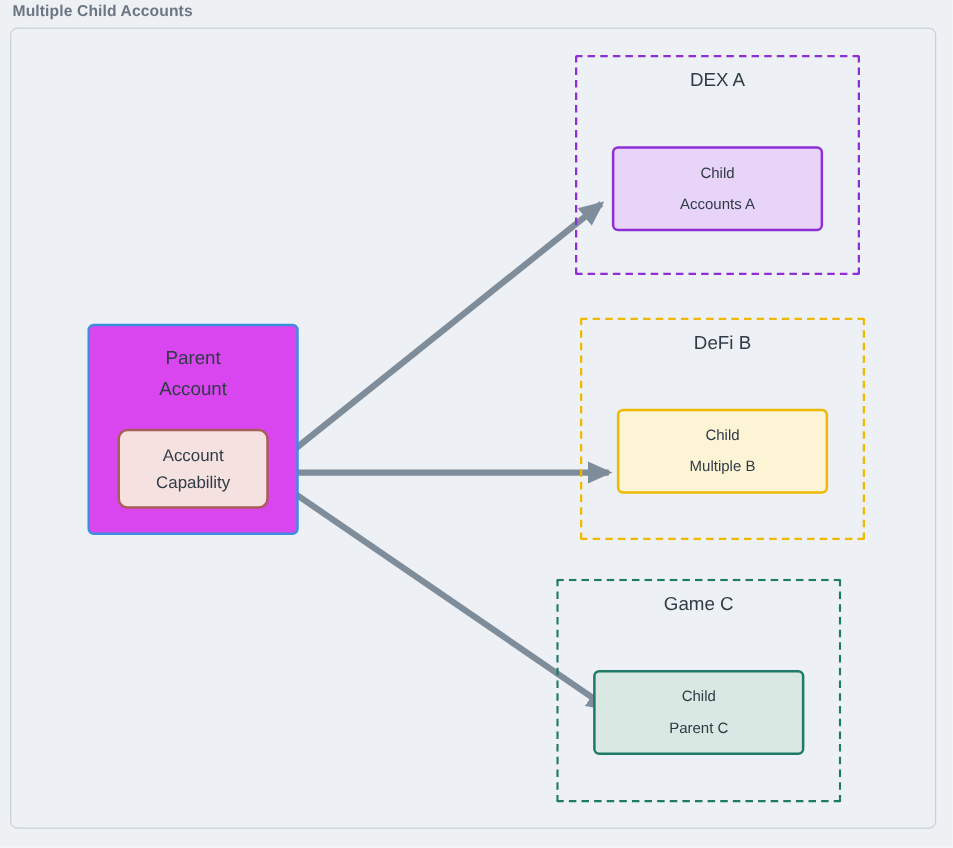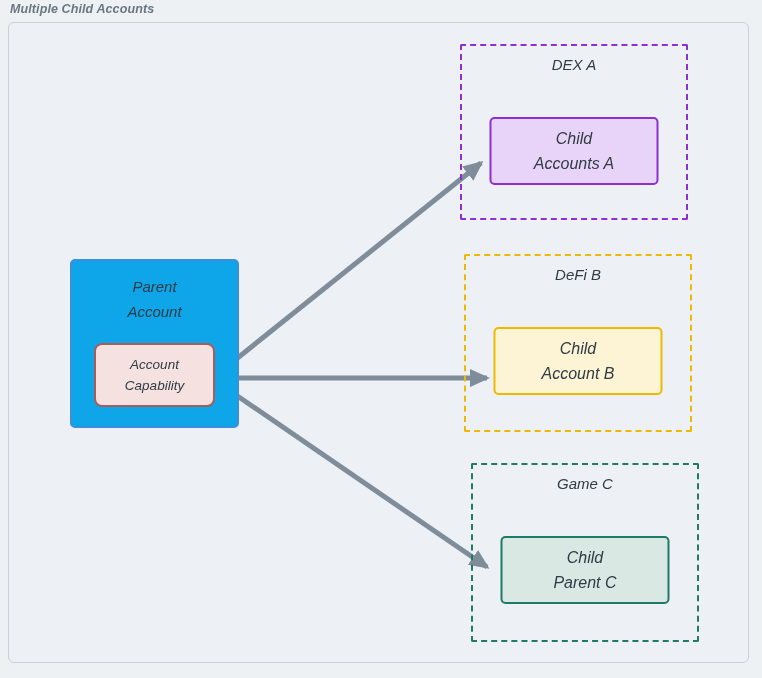--- a/index.html
+++ b/index.html
@@ -82,65 +82,65 @@
   }
   .child-container {
     position: absolute;
     width: 228px;
     border: 2px dashed;
     border-radius: 2px;
     box-sizing: border-box;
   }
   .pos-a { left: 451px; top: 21px;  height: 176px; }
   .pos-b { left: 455px; top: 231px; height: 178px; }
-  .pos-c { left: 462px; top: 440px; height: 179px; }
+  .pos-c { left: 436px; top: 440px; height: 179px; }
   .container-label {
     margin-top: 10px;
     text-align: center;
     font-size: 15px;
   }
   .child-node {
     position: absolute;
     left: 50%;
     top: 71px;
     transform: translateX(-50%);
     width: 169px;
     height: 68px;
     border: 2px solid;
     border-radius: 5px;
     box-sizing: border-box;
     display: flex;
     flex-direction: column;
     align-items: center;
     justify-content: center;
-    font-size: 16px;
+    font-size: 12px;
     line-height: 25px;
   }
 </style>
 </head>
 <body>
 
-<div class="page" style="background: rgb(238, 241, 244); font-style: italic;">
+<div class="page" style="background: rgb(238, 241, 244);">
 
   <div class="diagram-title" style="color: rgb(107, 118, 131);">Multiple Child Accounts</div>
 
   <div class="canvas" style="background: rgb(237, 240, 244); border-color: rgb(201, 208, 216); color: rgb(47, 59, 69);">
 
     <svg class="arrows" viewBox="0 0 741 641" xmlns="http://www.w3.org/2000/svg">
       <defs>
         <marker id="ah" viewBox="0 0 10 10" refX="8.5" refY="5" markerWidth="4" markerHeight="4" orient="auto-start-reverse">
           <path d="M 0 0.5 L 10 5 L 0 9.5 z" style="fill: rgb(127, 141, 155);"></path>
         </marker>
       </defs>
       <line x1="211" y1="349" x2="472" y2="140" marker-end="url(#ah)" style="stroke: rgb(127, 141, 155);"></line>
       <line x1="213" y1="355" x2="478" y2="355" marker-end="url(#ah)" style="stroke: rgb(127, 141, 155);"></line>
       <line x1="211" y1="361" x2="478" y2="544" marker-end="url(#ah)" style="stroke: rgb(127, 141, 155);"></line>
     </svg>
 
-    <div class="parent-node" style="background: #0ea5e9; border-color: rgb(62, 142, 224);">
+    <div class="parent-node" style="background: #d946ef; border-color: rgb(62, 142, 224);">
       <div class="parent-label">
         <div class="node-line">Parent</div>
         <div class="node-line">Account</div>
       </div>
       <div class="capability-node" style="background: rgb(244, 225, 224); border-color: rgb(168, 93, 90);">
         <div class="node-line">Account</div>
         <div class="node-line">Capability</div>
       </div>
     </div>
 
@@ -149,21 +149,21 @@
       <div class="child-node" style="background: rgb(232, 212, 248); border-color: rgb(142, 47, 214);">
         <div class="node-line">Child</div>
         <div class="node-line">Accounts A</div>
       </div>
     </div>
 
     <div class="child-container pos-b" style="border-color: rgb(239, 185, 2);">
       <div class="container-label">DeFi B</div>
       <div class="child-node" style="background: rgb(253, 244, 213); border-color: rgb(239, 185, 2);">
         <div class="node-line">Child</div>
-        <div class="node-line">Account B</div>
+        <div class="node-line">Multiple B</div>
       </div>
     </div>
 
     <div class="child-container pos-c" style="border-color: rgb(31, 122, 104);">
       <div class="container-label">Game C</div>
       <div class="child-node" style="background: rgb(217, 232, 226); border-color: rgb(31, 122, 104);">
         <div class="node-line">Child</div>
         <div class="node-line">Parent C</div>
       </div>
     </div>

